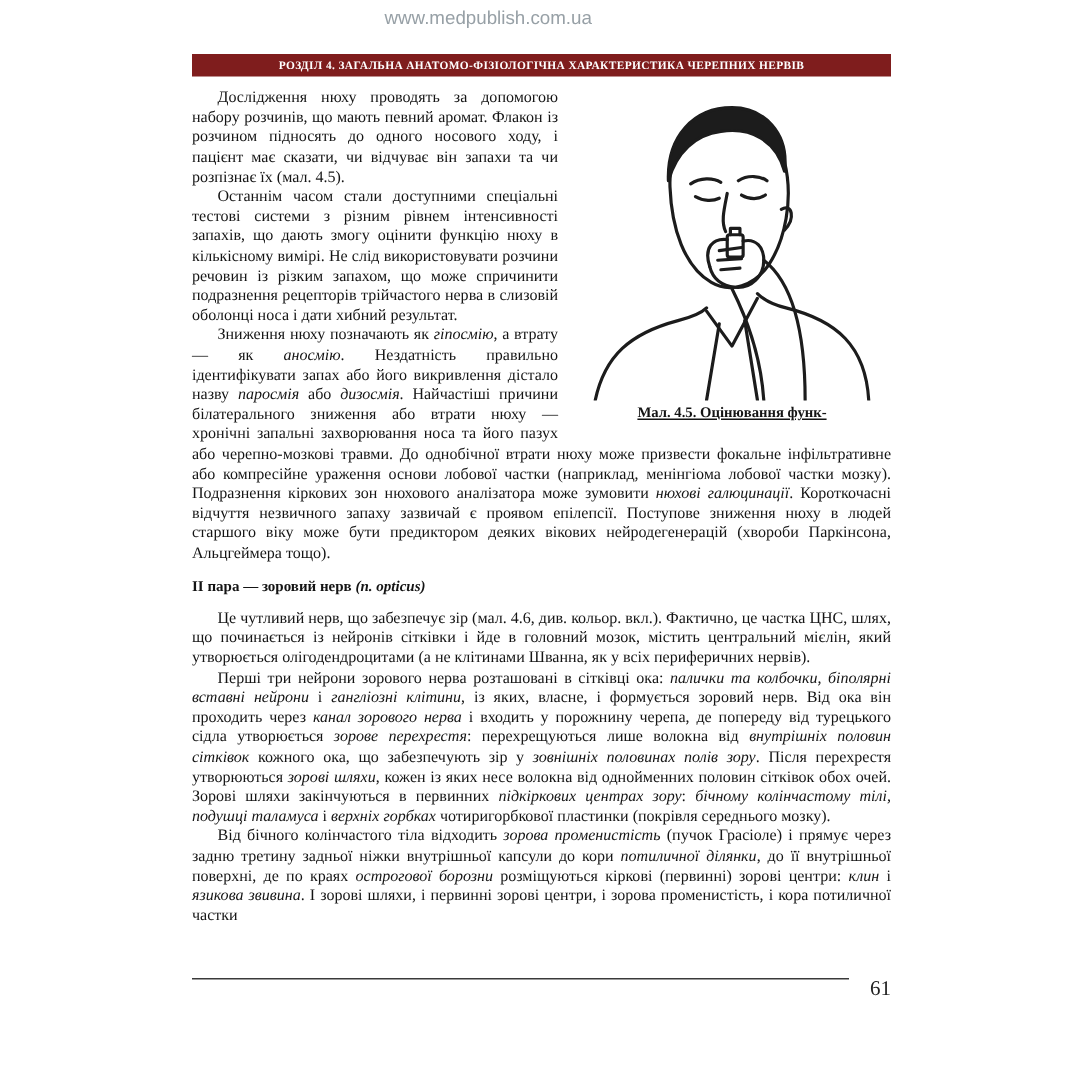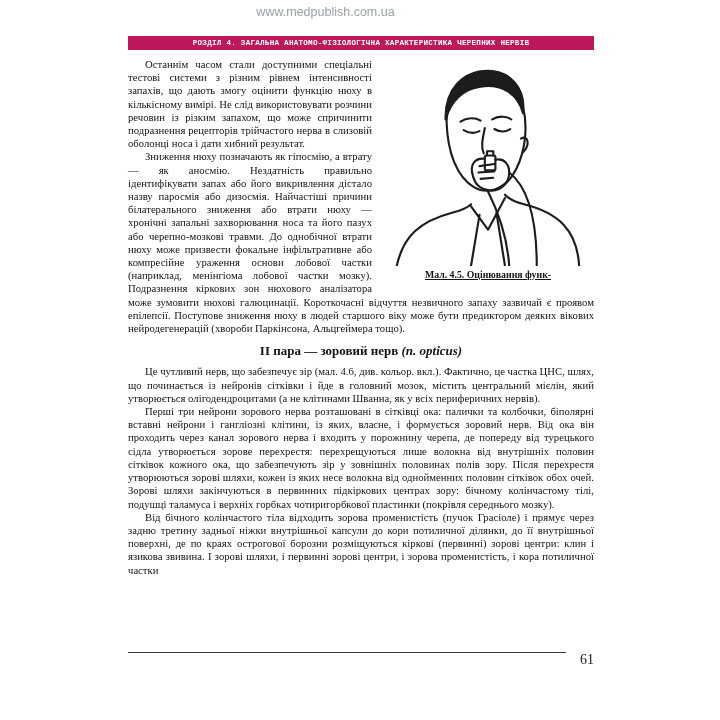--- a/index.html
+++ b/index.html
@@ -1,30 +1,30 @@
 <!DOCTYPE html>
 <html><head>
 <meta charset="utf-8">
 <style>
   html,body{margin:0;padding:0;background:#ffffff;}
   .page{position:relative;width:651px;height:720px;background:#fff;overflow:hidden;
         font-family:"Liberation Serif",serif;color:#141414;}
   .wm-top{position:absolute;top:5px;left:0;right:0;text-align:center;
           font-family:"Liberation Sans",sans-serif;font-size:12.5px;color:#97a0a6;}
   .content{position:absolute;left:128px;top:36px;width:466px;}
-  .chapter-bar{background:#be185d;color:#fff;text-align:center;
-               font-family:Liberation Mono, monospace;font-weight:bold;
+  .chapter-bar{background:#7f1d1d;color:#fff;text-align:center;
+               font-family:Liberation Serif, serif;font-weight:bold;
                font-size:7.6px;letter-spacing:.25px;padding:3px 2px 3px;}
   .body{margin-top:8px;font-size:10.7px;line-height:13.2px;text-align:justify;}
   .body p{margin:0;text-indent:17px;}
   .fig{float:right;width:212px;margin:2px 0 4px 10px;}
   .fig svg{display:block;width:100%;height:auto;}
   .fig figcaption{font-weight:bold;font-size:9.8px;line-height:11.6px;text-align:center;margin-top:3px;}
-  .sec{margin:9px 0 8px;text-align:center;font-size:13px;font-weight:bold;text-indent:0;}
-  .seg-i{}
+  .sec{margin:9px 0 8px;text-align:left;font-size:10px;font-weight:bold;text-indent:0;}
+  .seg-i{font-style:italic}
   .seg-b{font-weight:bold}
   .seg-bi{font-weight:bold;font-style:italic}
   .footer{position:absolute;left:128px;top:652px;width:466px;display:flex;align-items:flex-start;}
   .rule{flex:1;height:1px;background:#3a3a3a;margin-right:14px;}
   .pageno{font-size:14px;color:#222;}
   .wm-bottom{position:absolute;left:0;right:0;top:720px;text-align:center;
              font-family:"Liberation Sans",sans-serif;font-size:13px;color:#8a99a6;}
 </style>
 </head>
 <body>
@@ -66,20 +66,21 @@
             <path d="M93,114 L105,113"></path>
             <path d="M120,108 C138,122 146,152 146,196"></path>
             <path d="M100,126 C108,142 118,166 120,196"></path>
           </g>
         </svg>
         <figcaption>
           <div>Мал. 4.5. Оцінювання функ-</div>
         </figcaption>
       </figure>
 
+      <p><span>Дослідження нюху проводять за допомогою набору розчинів, що мають певний аромат. Флакон із розчином підносять до одного носового ходу, і пацієнт має сказати, чи відчуває він запахи та чи розпізнає їх (мал. 4.5).</span></p>
       <p><span>Останнім часом стали доступними спеціальні тестові системи з різним рівнем інтенсивності запахів, що дають змогу оцінити функцію нюху в кількісному вимірі. Не слід використовувати розчини речовин із різким запахом, що може спричинити подразнення рецепторів трійчастого нерва в слизовій оболонці носа і дати хибний результат.</span></p>
       <p><span>Зниження нюху позначають як </span><span class="seg-i">гіпосмію</span><span>, а втрату — як </span><span class="seg-i">аносмію</span><span>. Нездатність правильно ідентифікувати запах або його викривлення дістало назву </span><span class="seg-i">паросмія</span><span> або </span><span class="seg-i">дизосмія</span><span>. Найчастіші причини білатерального зниження або втрати нюху — хронічні запальні захворювання носа та його пазух або черепно-мозкові травми. До однобічної втрати нюху може призвести фокальне інфільтративне або компресійне ураження основи лобової частки (наприклад, менінгіома лобової частки мозку). Подразнення кіркових зон нюхового аналізатора може зумовити </span><span class="seg-i">нюхові галюцинації</span><span>. Короткочасні відчуття незвичного запаху зазвичай є проявом епілепсії. Поступове зниження нюху в людей старшого віку може бути предиктором деяких вікових нейродегенерацій (хвороби Паркінсона, Альцгеймера тощо).</span></p>
 
       <h3 class="sec"><span class="seg-b">ІІ пара — зоровий нерв </span><span class="seg-bi">(n. opticus)</span></h3>
 
       <p><span>Це чутливий нерв, що забезпечує зір (мал. 4.6, див. кольор. вкл.). Фактично, це частка ЦНС, шлях, що починається із нейронів сітківки і йде в головний мозок, містить центральний мієлін, який утворюється олігодендроцитами (а не клітинами Шванна, як у всіх периферичних нервів).</span></p>
       <p><span>Перші три нейрони зорового нерва розташовані в сітківці ока: </span><span class="seg-i">палички та колбочки, біполярні вставні нейрони</span><span> і </span><span class="seg-i">гангліозні клітини</span><span>, із яких, власне, і формується зоровий нерв. Від ока він проходить через </span><span class="seg-i">канал зорового нерва</span><span> і входить у порожнину черепа, де попереду від турецького сідла утворюється </span><span class="seg-i">зорове перехрестя</span><span>: перехрещуються лише волокна від </span><span class="seg-i">внутрішніх половин сітківок</span><span> кожного ока, що забезпечують зір у </span><span class="seg-i">зовнішніх половинах полів зору</span><span>. Після перехрестя утворюються </span><span class="seg-i">зорові шляхи</span><span>, кожен із яких несе волокна від однойменних половин сітківок обох очей. Зорові шляхи закінчуються в первинних </span><span class="seg-i">підкіркових центрах зору</span><span>: </span><span class="seg-i">бічному колінчастому тілі, подушці таламуса</span><span> і </span><span class="seg-i">верхніх горбках</span><span> чотиригорбкової пластинки (покрівля середнього мозку).</span></p>
       <p><span>Від бічного колінчастого тіла відходить </span><span class="seg-i">зорова променистість</span><span> (пучок Грасіоле) і прямує через задню третину задньої ніжки внутрішньої капсули до кори </span><span class="seg-i">потиличної ділянки</span><span>, до її внутрішньої поверхні, де по краях </span><span class="seg-i">острогової борозни</span><span> розміщуються кіркові (первинні) зорові центри: </span><span class="seg-i">клин</span><span> і </span><span class="seg-i">язикова звивина</span><span>. І зорові шляхи, і первинні зорові центри, і зорова променистість, і кора потиличної частки</span></p>
 
     </div>

